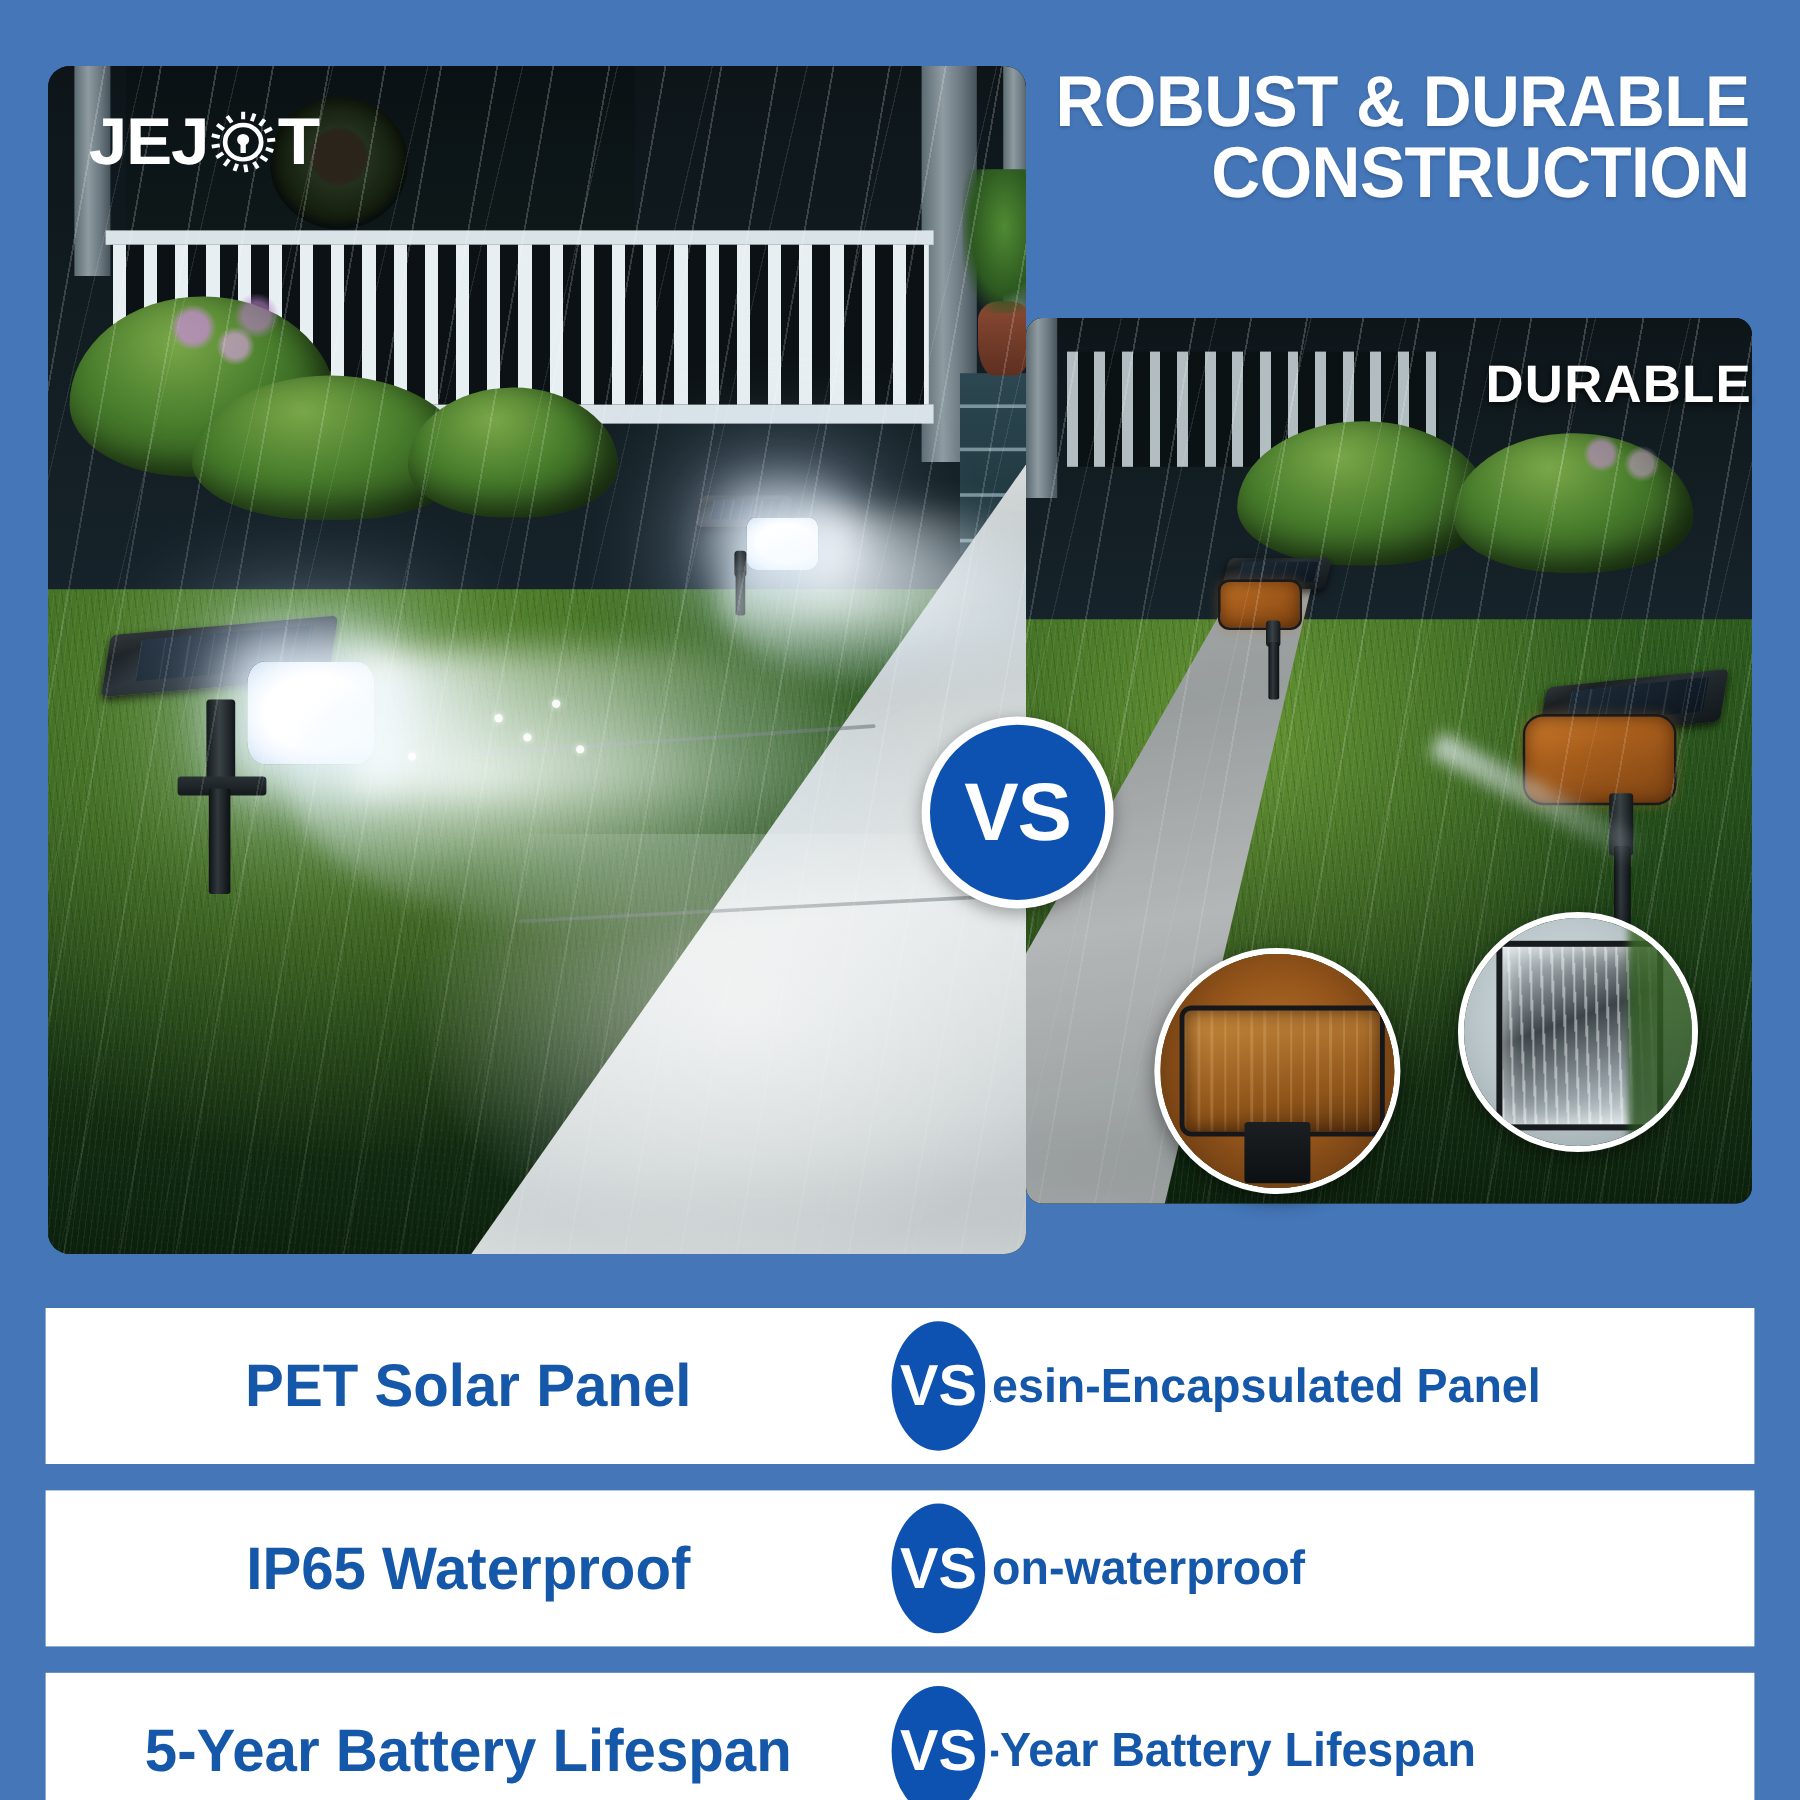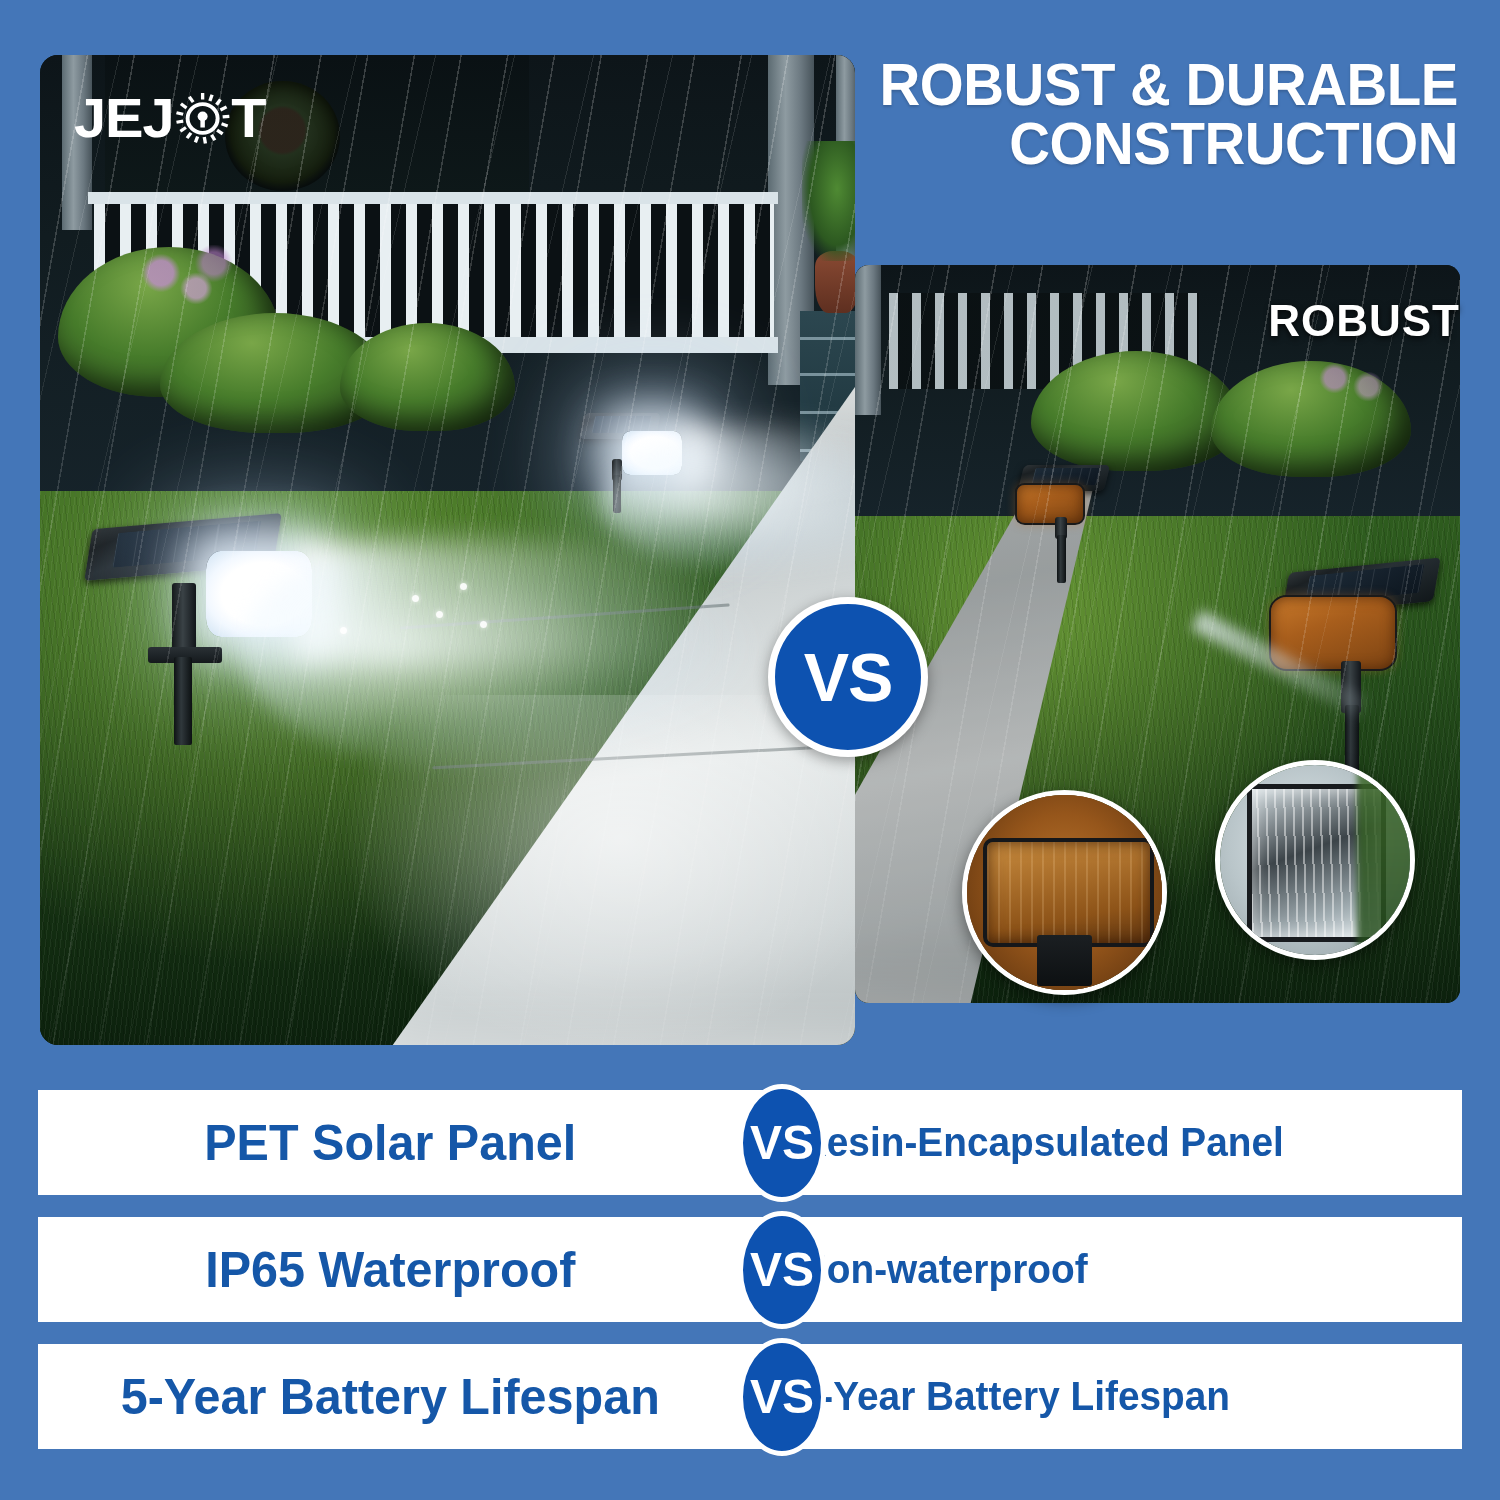--- a/index.html
+++ b/index.html
@@ -304,21 +304,21 @@
   .logo .sun svg{ display:block; }
 
   
   .rows{
     position:absolute;
     left:38px; top:1090px;
     width:1424px;
   }
   .row{
     position:relative;
-    height:105px;
+    height:130px;
     margin-bottom:22px;
     background:#ffffff;
     display:flex;
     align-items:center;
   }
   .row:last-child{ margin-bottom:0; }
   .row .left-col{
     width:720px;
     text-align:center;
     padding-right:16px;
@@ -478,21 +478,21 @@
       <div class="fx-head amber" style="left:6px; top:30px; width:128px; height:76px;"></div>
       <div class="fx-stem" style="left:78px; top:96px; width:20px; height:52px;"></div>
       <div class="fx-stake" style="left:82px; top:140px; width:14px; height:70px;"></div>
     </div>
     <div class="amber-spray" style="left:330px; top:388px; width:190px; height:22px;"></div>
 
     <div class="rain"></div>
   </div>
 </div>
 
-<div class="others-label">ROBUST</div>
+<div class="others-label">DURABLE</div>
 
 <div class="inset inset-a">
   <div class="inset-img rusty"></div>
 </div>
 <div class="inset inset-b">
   <div class="inset-img frosty"></div>
 </div>
 
 <div class="vs-main">VS</div>
 

